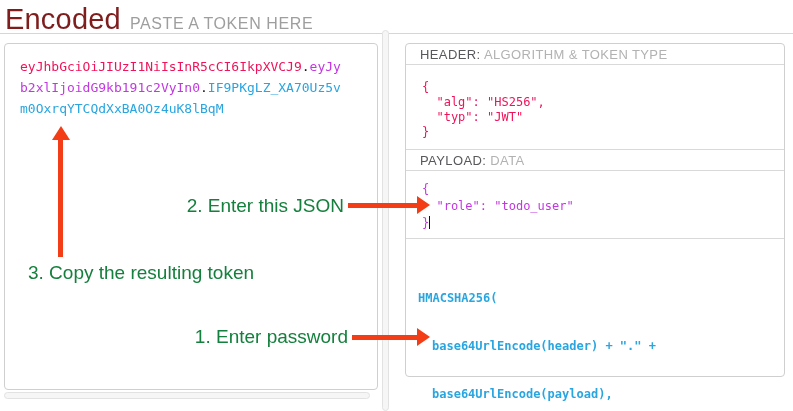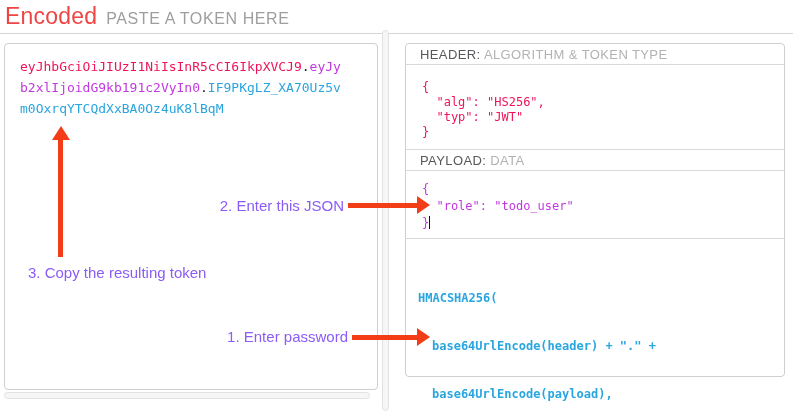--- a/index.html
+++ b/index.html
@@ -2,21 +2,21 @@
 <html><head>
 <meta charset="utf-8">
 <style>
   * { margin:0; padding:0; box-sizing:border-box; }
   html,body { background:#fff; }
   body { font-family:"Liberation Sans", sans-serif; }
   .stage { position:relative; width:793px; height:411px; background:#fff; overflow:hidden; }
 
   
   .col-header { position:absolute; top:3px; display:flex; align-items:baseline; gap:9px; }
-  .col-header .h1 { font-size:23px; color:#ef4444; font-weight:400; letter-spacing:0.2px;text-align:center; }
+  .col-header .h1 { font-size:29px; color:#7f1d1d; font-weight:400; letter-spacing:0.2px;text-align:center; }
   .col-header .sub { font-size:16px; color:#9e9e9e; letter-spacing:0.6px; font-weight:400; }
   .page-hr { position:absolute; left:0; top:33px; width:793px; height:1px; background:#d6d6d6; }
 
   
   .token-box { position:absolute; left:4px; top:43px; width:374px; height:347px;
                border:1px solid #cfcfcf; border-radius:4px; background:#fff; }
   .token-pre { font-family:"DejaVu Sans Mono", monospace; font-size:13px; line-height:21px;
                padding:12px 15px; width:355px; white-space:pre-wrap; word-break:break-all; }
   .tok-header { color:#ef145a; }
   .tok-dot { color:#16161a; }
@@ -39,21 +39,21 @@
   .sec-body.last { border-bottom:none; }
   .json { font-size:12px; line-height:15px; padding:15px 16px 9px 16px; color:#ef145a; white-space:pre; }
   .json.payload { color:#c238e0; font-size:12px; line-height:17px; padding:10px 16px 6px 16px; }
   .caret { display:inline-block; width:1px; height:13px; background:#111; vertical-align:-2px; }
 
   .sig-body { font-size:12px; line-height:16px; padding:19px 16px 10px 12px; color:#29a5e0; font-weight:bold; white-space:pre; }
   .sig-line { white-space:pre; }
   .sig-indent { padding-left:14px; }
 
   
-  .anno { position:absolute; color:#8b5cf6; font-size:15px; line-height:22px; }
+  .anno { position:absolute; color:#15803d; font-size:19px; line-height:22px; }
   .anno.right { text-align:right; }
   .shaft-h { position:absolute; height:5px; background:#f23d16; }
   .shaft-v { position:absolute; width:5px; background:#f23d16; }
   .head-right { position:absolute; width:0; height:0;
                 border-top:9px solid transparent; border-bottom:9px solid transparent;
                 border-left:13px solid #f23d16; }
   .head-up { position:absolute; width:0; height:0;
              border-left:9px solid transparent; border-right:9px solid transparent;
              border-bottom:14px solid #f23d16; }
 </style>

